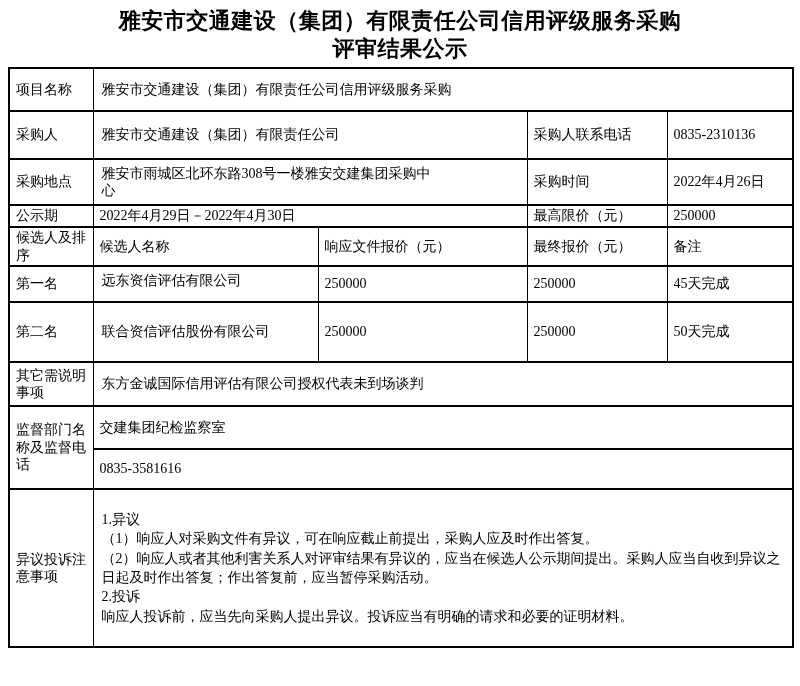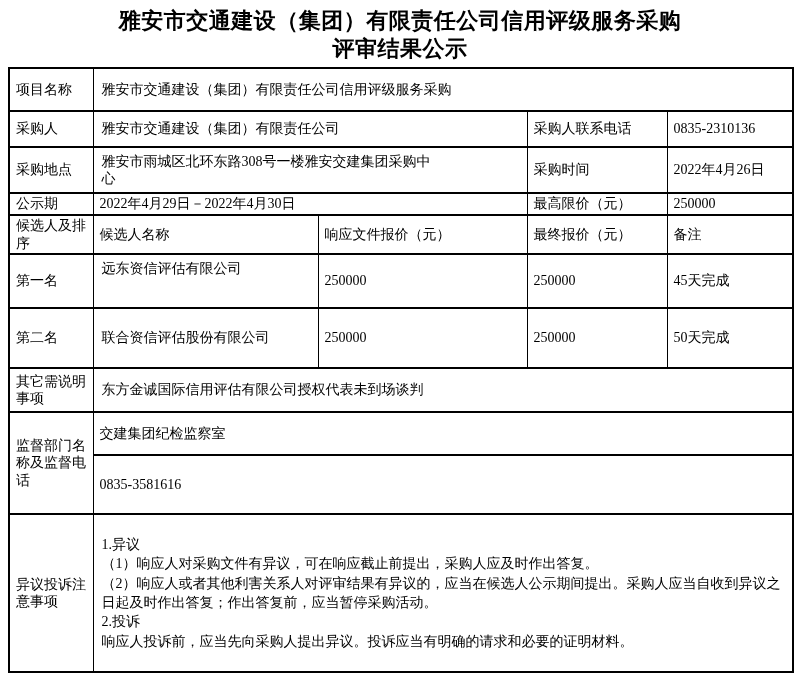--- a/index.html
+++ b/index.html
@@ -37,29 +37,29 @@
     padding: 1px 6px;
     font-size: 14px;
     line-height: 1.25;
     vertical-align: middle;
     word-break: break-all;
     white-space: pre-line;
   }
   .ctr  { text-align: left; }
   .vtop { vertical-align: top; padding-top: 5px; }
   .r1  { height: 43px; }
-  .r2  { height: 36px; }
+  .r2  { height: 48px; }
   .r3  { height: 46px; }
   .r4  { height: 19px; border-radius: 8px; }
   .r5  { height: 39px; }
-  .r6  { height: 54px; }
+  .r6  { height: 36px; }
   .r7  { height: 60px; }
   .r8  { height: 44px; margin-left: 37px; }
   .r9a { height: 43px; }
-  .r9b { height: 59px; }
+  .r9b { height: 40px; }
   .r10 { height: 158px; }
   .r4 td { padding-top: 0; padding-bottom: 0; line-height: 20px; }
   .objection-content {
     line-height: 1.38;
     padding-left: 8px;
     padding-right: 8px;
   }
   .content-left { padding-left: 8px; }
 </style>
 </head>

